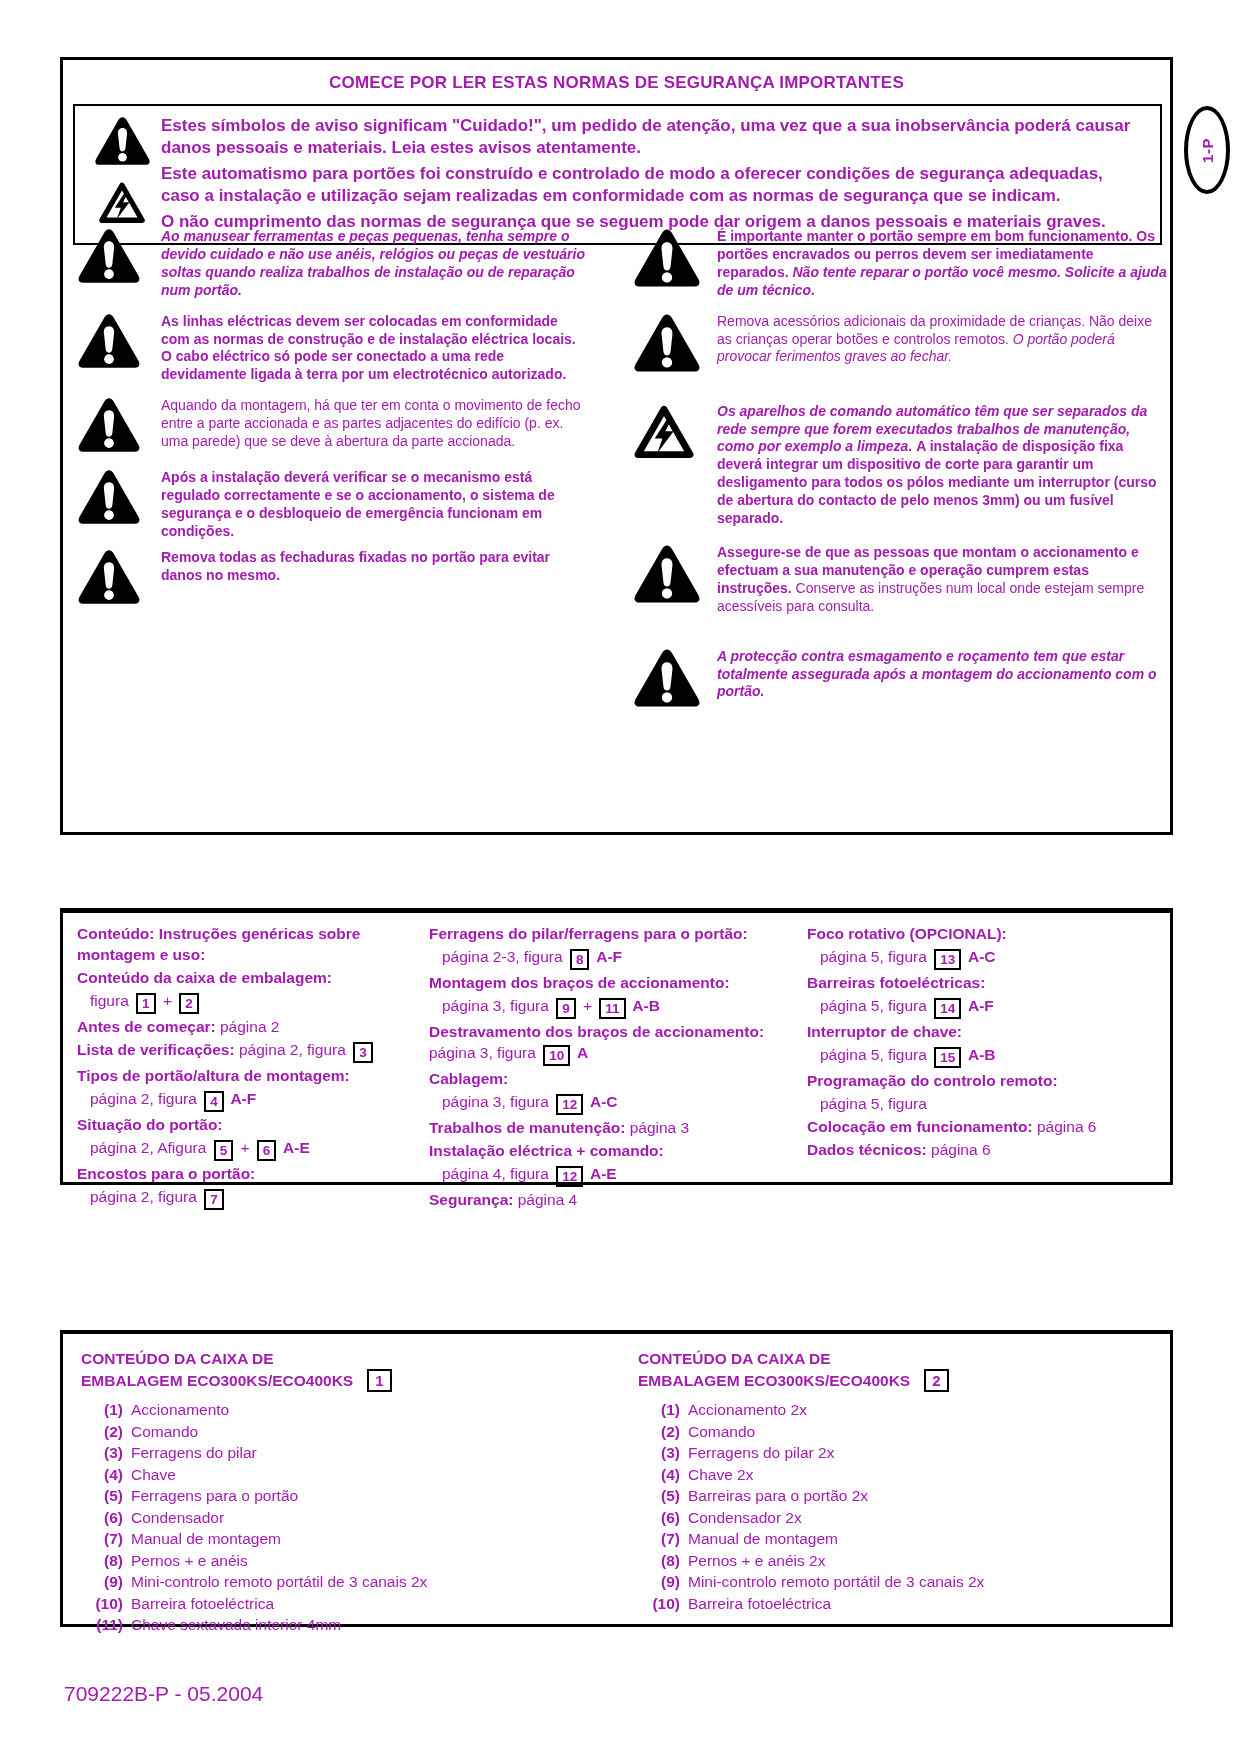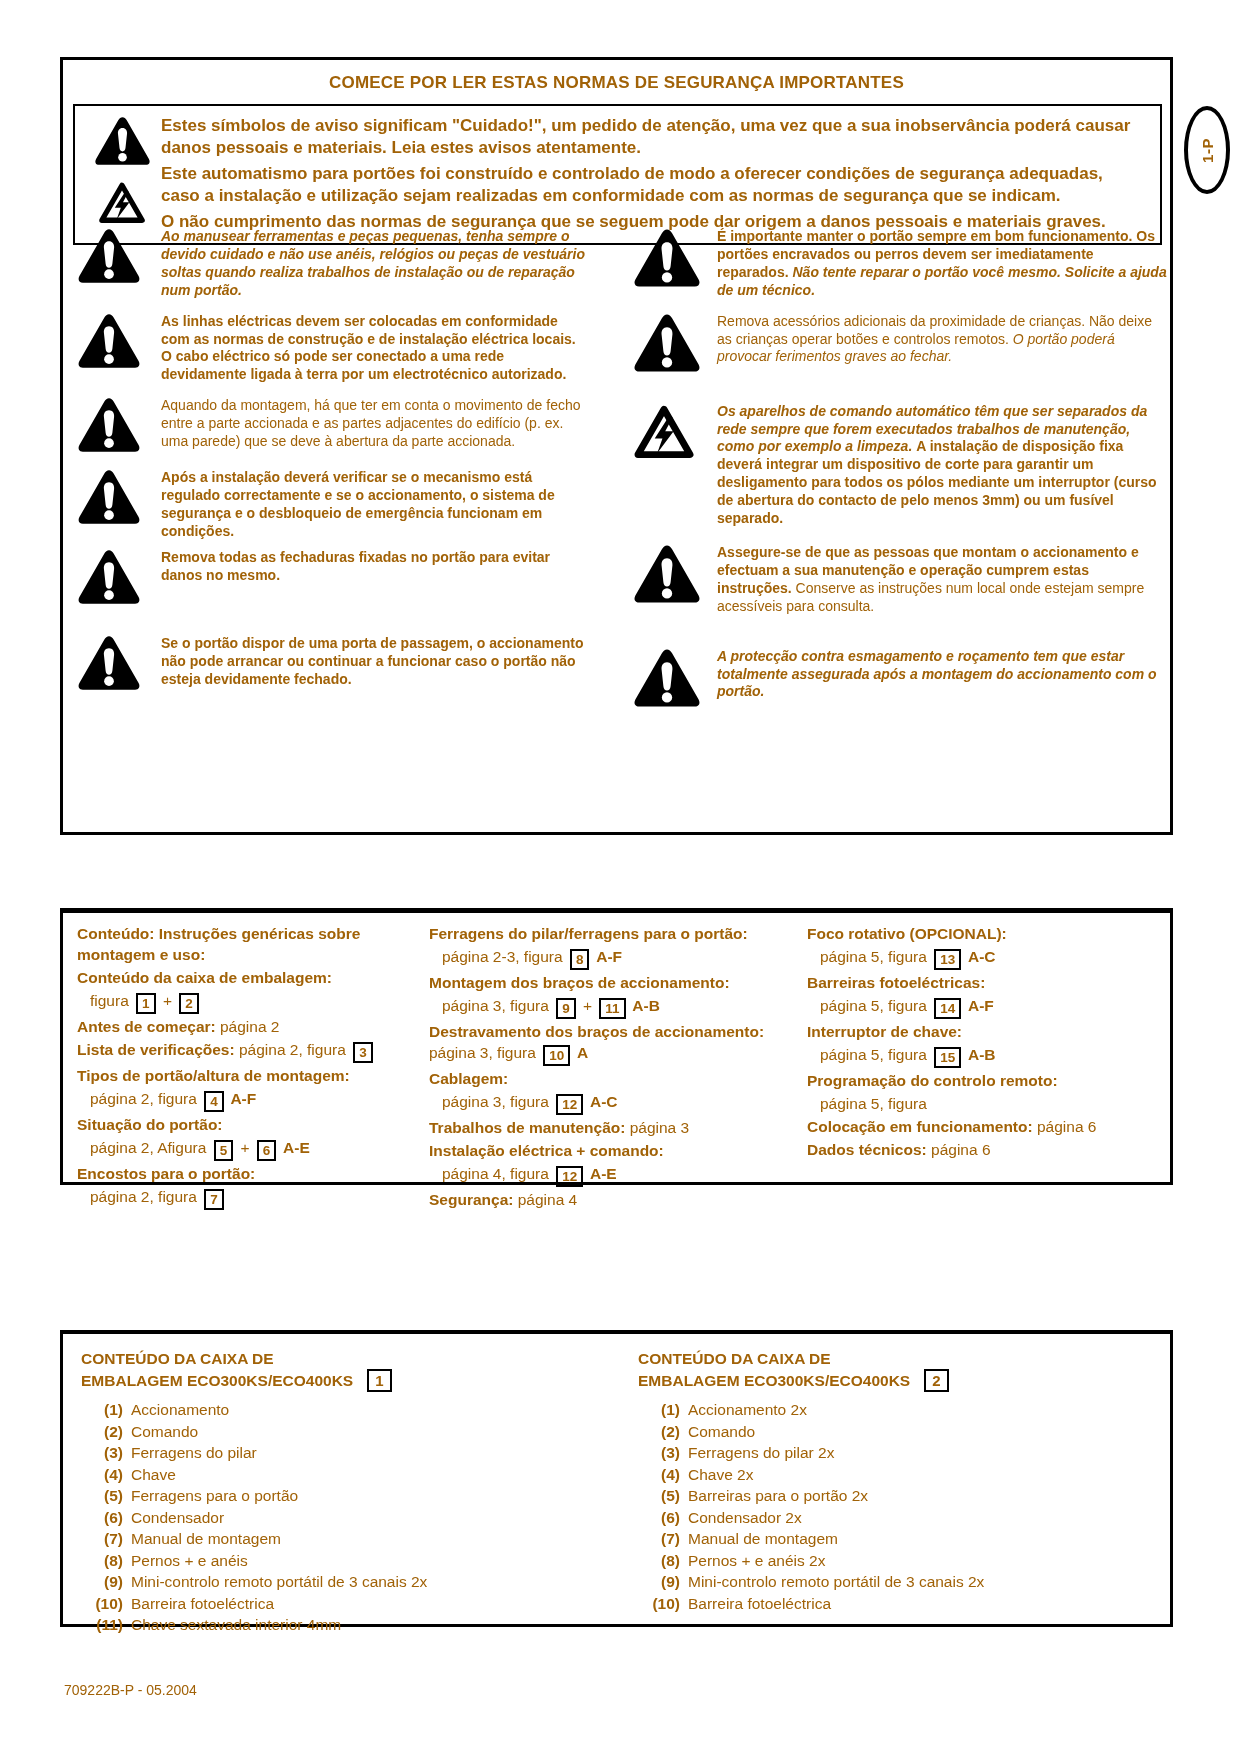--- a/index.html
+++ b/index.html
@@ -1,17 +1,17 @@
 <!DOCTYPE html>
 <html><head>
 <meta charset="utf-8">
 <style>
   html,body{margin:0;padding:0;background:#fff;}
   .page{position:relative;width:1240px;height:1755px;background:#fff;overflow:hidden;
-        font-family:"Liberation Sans","DejaVu Sans",sans-serif;color:#a16207;}
+        font-family:"Liberation Sans","DejaVu Sans",sans-serif;color:#a21caf;}
   .box{position:absolute;box-sizing:border-box;border:3px solid #000;background:#fff;}
 
   
   .safety-box{left:60px;top:57px;width:1113px;height:778px;}
   .sb-title{position:absolute;top:13px;left:0;right:0;text-align:center;font-weight:bold;font-size:17px;letter-spacing:.2px;}
   .intro-box{position:absolute;left:10px;top:44px;width:1089px;height:141px;border:2px solid #000;
              box-sizing:border-box;display:flex;padding:6px 14px 6px 8px;}
   .intro-icons{flex:0 0 78px;display:flex;flex-direction:column;align-items:center;padding-top:4px;}
   .intro-text p{margin:3px 0;font-weight:bold;font-size:17px;line-height:1.32;}
 
@@ -54,21 +54,21 @@
   .pc-l{left:18px;}
   .pc-r{left:575px;}
   .pack-header{font-weight:bold;font-size:15.5px;line-height:21px;}
   .bigbox{display:inline-block;border:2px solid #000;padding:0 6px;margin-left:14px;font-size:15px;line-height:19px;}
   .pk-items{margin-top:7px;}
   .pk-row{display:flex;font-size:15.5px;line-height:21.5px;}
   .pk-num{flex:0 0 42px;text-align:right;font-weight:bold;margin-right:8px;}
   .pk-text{font-weight:normal;}
 
   
-  .footer{position:absolute;left:64px;top:1682px;font-size:14px;}
+  .footer{position:absolute;left:64px;top:1682px;font-size:21px;}
   .tab-oval{position:absolute;left:1184px;top:106px;width:38px;height:80px;border:4px solid #000;
             border-radius:50%;display:flex;align-items:center;justify-content:center;background:#fff;}
   .tab-label{transform:rotate(-90deg);font-weight:bold;font-size:15px;letter-spacing:.5px;white-space:nowrap;}
   .hidden-defs{position:absolute;width:0;height:0;overflow:hidden;}
 </style>
 </head>
 <body>
 
 <svg class="hidden-defs" aria-hidden="true">
   <defs>
@@ -129,26 +129,20 @@
               <use href="#tri-warn"></use>
             </svg></span>
         <p><span class="seg-b">Após a instalação deverá verificar se o mecanismo está regulado correctamente e se o accionamento, o sistema de segurança e o desbloqueio de emergência funcionam em condições.</span></p>
       </div>
       <div class="warn">
         <span class="icon"><svg width="64" height="56" viewBox="0 0 100 88">
               <use href="#tri-warn"></use>
             </svg></span>
         <p><span class="seg-b">Remova todas as fechaduras fixadas no portão para evitar danos no mesmo.</span></p>
       </div>
-      <div class="warn">
-        <span class="icon"><svg width="64" height="56" viewBox="0 0 100 88">
-              <use href="#tri-warn"></use>
-            </svg></span>
-        <p><span class="seg-b">Se o portão dispor de uma porta de passagem, o accionamento não pode arrancar ou continuar a funcionar caso o portão não esteja devidamente fechado.</span></p>
-      </div>
     </div>
 
     <div class="warn-col wr">
       <div class="warn">
         <span class="icon"><svg width="68" height="60" viewBox="0 0 100 88">
               <use href="#tri-warn"></use>
             </svg></span>
         <p><span class="seg-b">É importante manter o portão sempre em bom funcionamento. Os portões encravados ou perros devem ser imediatamente reparados. </span><span class="seg-bi">Não tente reparar o portão você mesmo. Solicite a ajuda de um técnico.</span></p>
       </div>
       <div class="warn">

